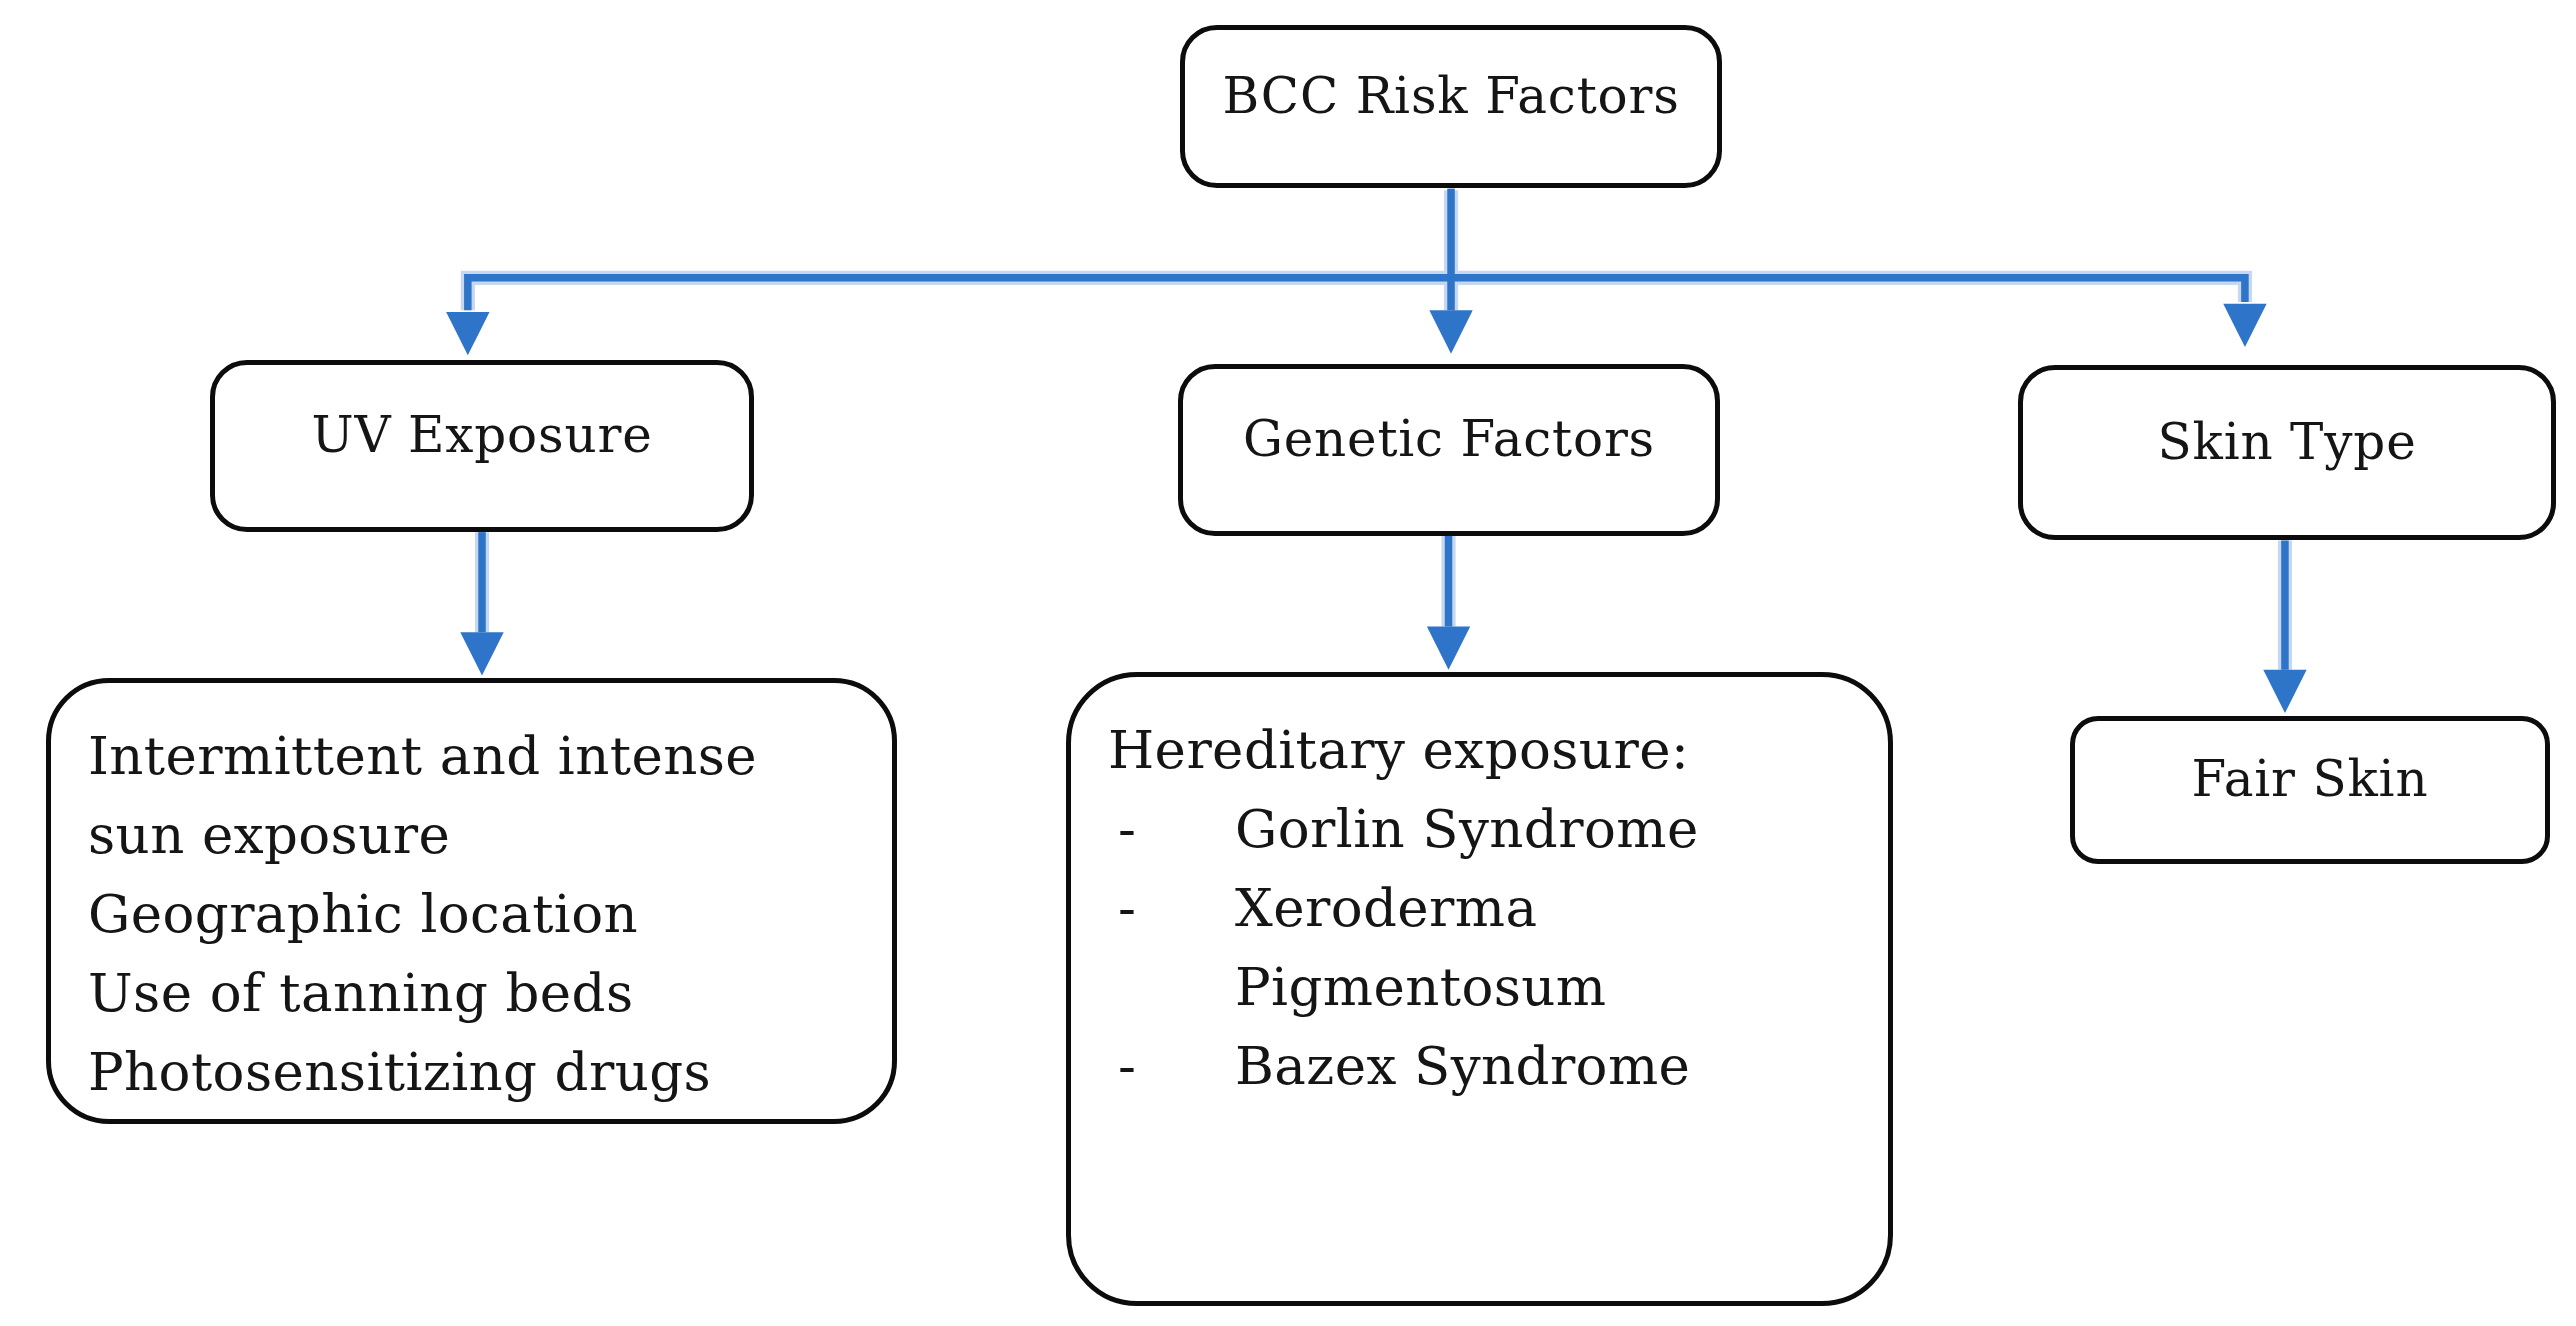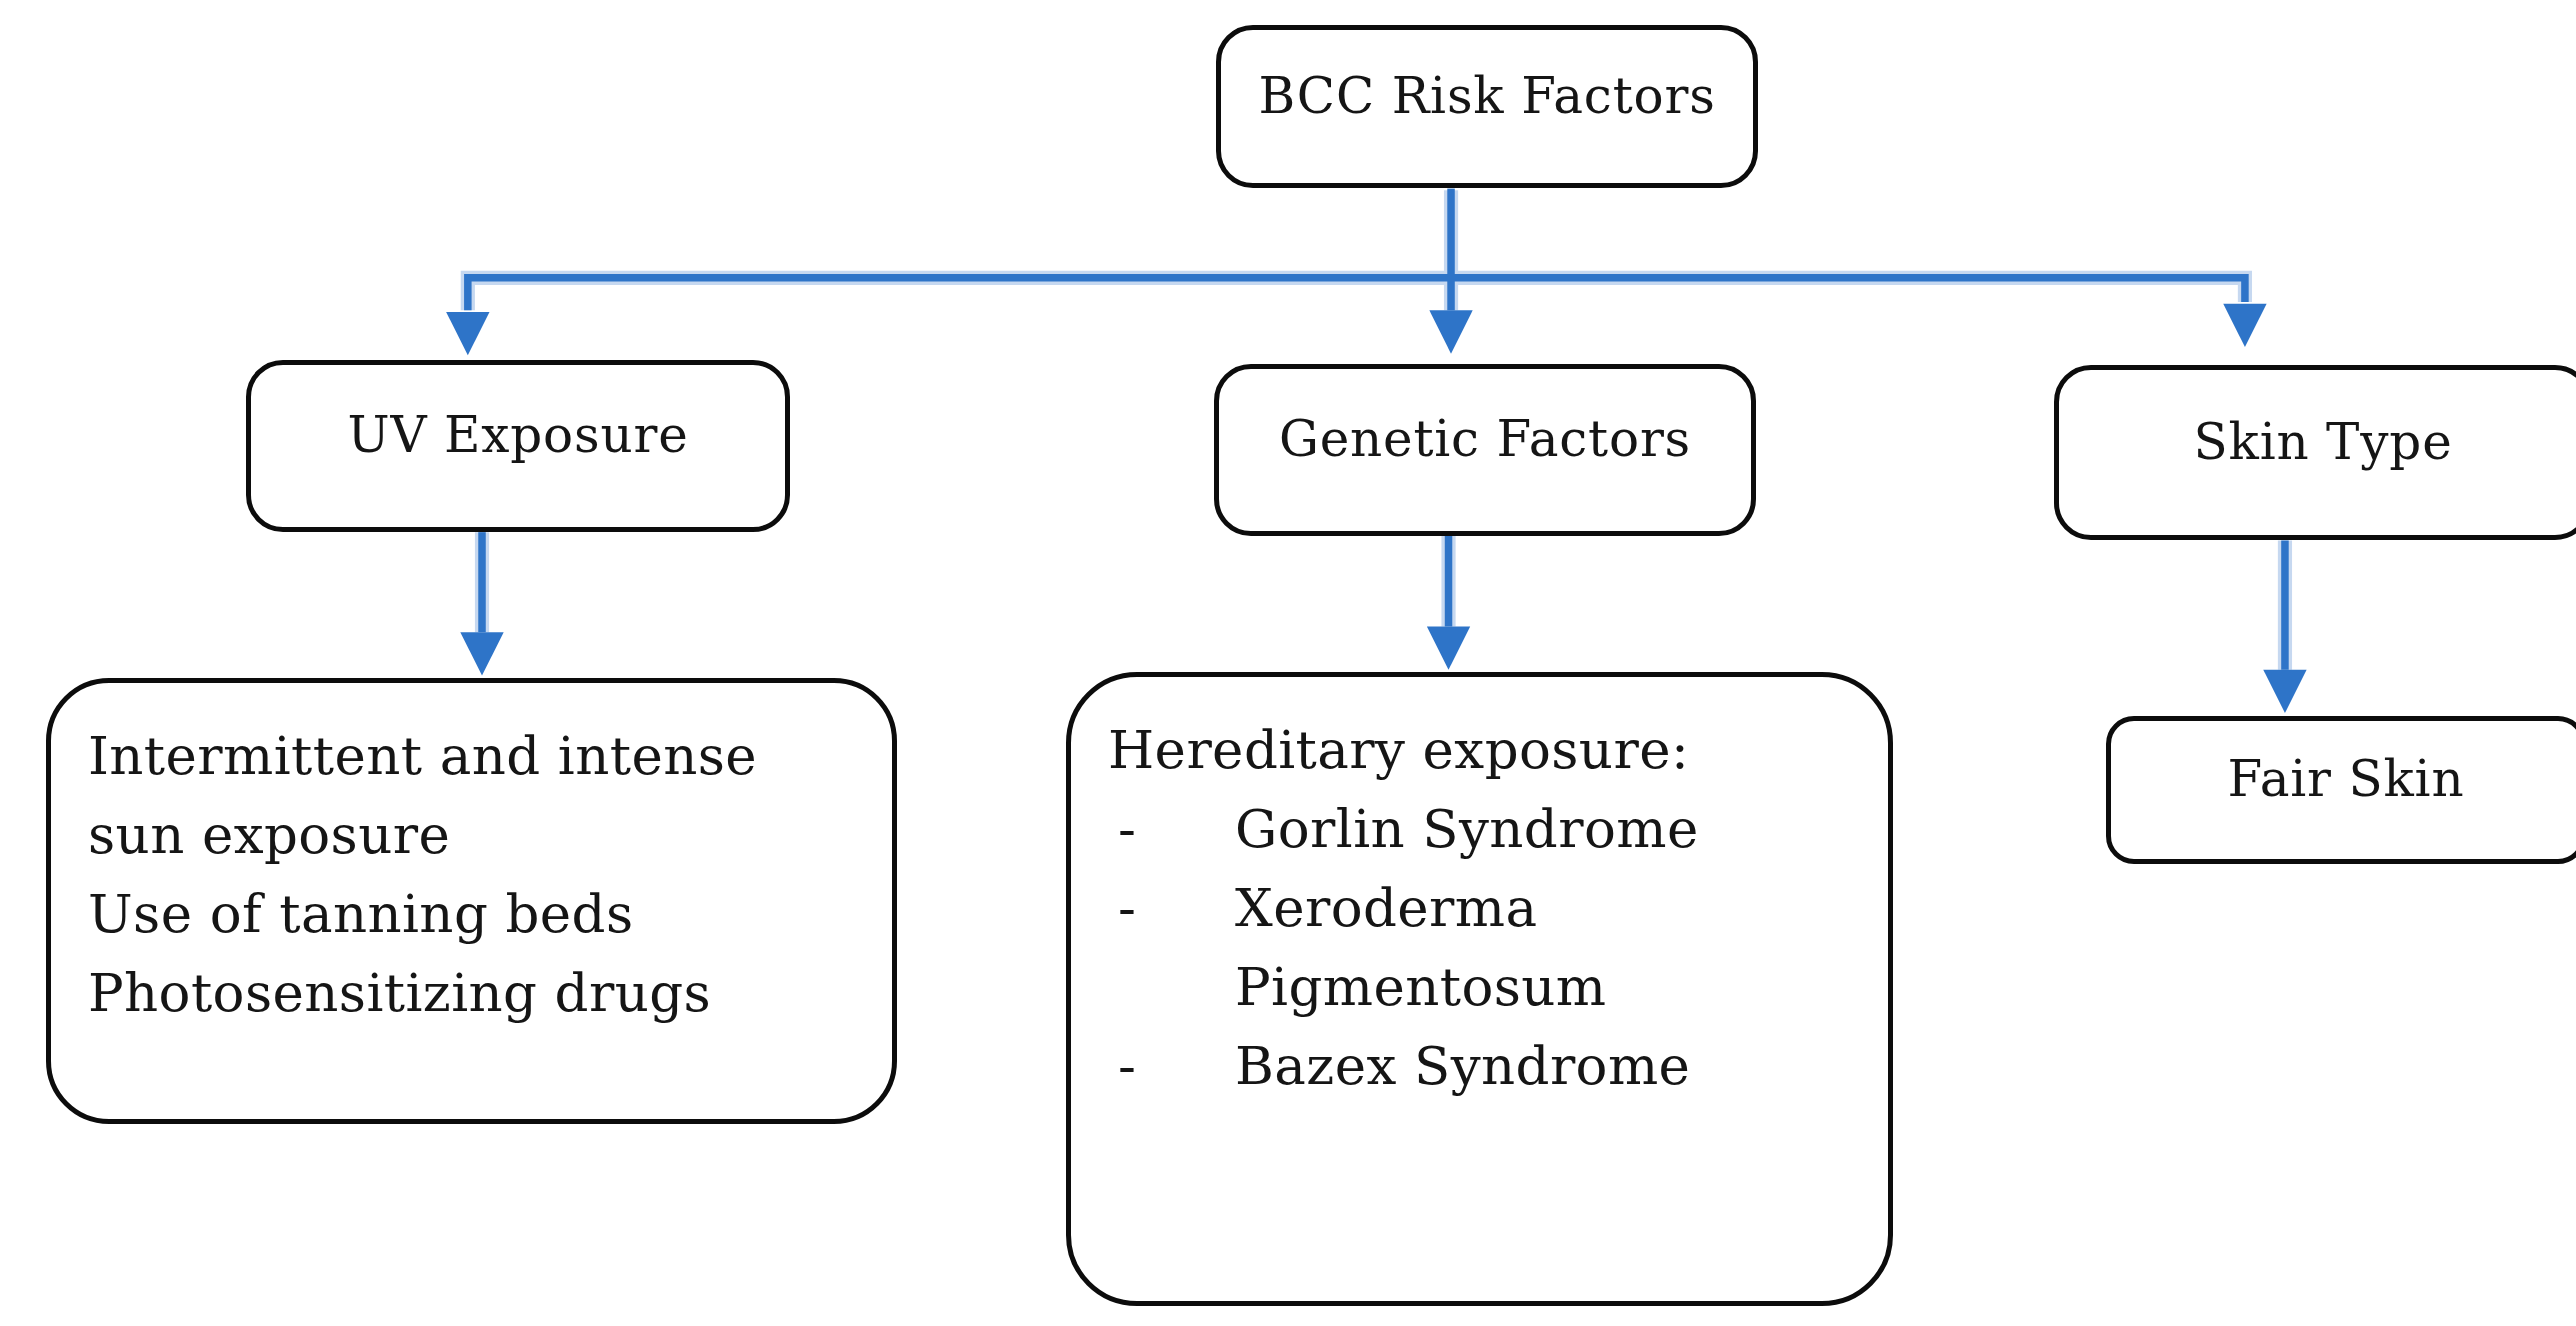--- a/index.html
+++ b/index.html
@@ -29,21 +29,20 @@
     border:5.8px solid var(--border);
     box-sizing:border-box;
   }
   .title-node{
     display:flex;align-items:center;justify-content:center;
     border-radius:37px;
     font-size:50px;
     padding-bottom:22px;
     text-align:center;
     letter-spacing:0.8px;
-    margin-left:36px;
   }
   .root-node   {left:1180px;top:25px;  width:542px;height:163px;}
   .uv-node     {left:210px; top:360px; width:544px;height:172px;}
   .genetic-node{left:1178px;top:364px; width:542px;height:172px;}
   .skin-node   {left:2018px;top:365px; width:538px;height:175px;align-items:center;}
   .fair-node   {left:2070px;top:716px; width:480px;height:148px;border-radius:28px;}
 
   .leaf{
     font-size:53px;
     line-height:79px;
@@ -95,20 +94,21 @@
   </div>
   <div class="node title-node genetic-node">
     <span>Genetic Factors</span>
   </div>
   <div class="node title-node skin-node">
     <span>Skin Type</span>
   </div>
 
   <div class="node leaf uv-leaf">
     <div class="leaf-line">Intermittent and intense sun exposure</div>
+    <div class="leaf-line">Geographic location</div>
     <div class="leaf-line">Use of tanning beds</div>
     <div class="leaf-line">Photosensitizing drugs</div>
   </div>
 
   <div class="node leaf gen-leaf">
     <div class="leaf-line">Hereditary exposure:</div>
     <div class="bullet">
       <span class="dash">-</span>
       <span class="btext">Gorlin Syndrome</span>
     </div>

